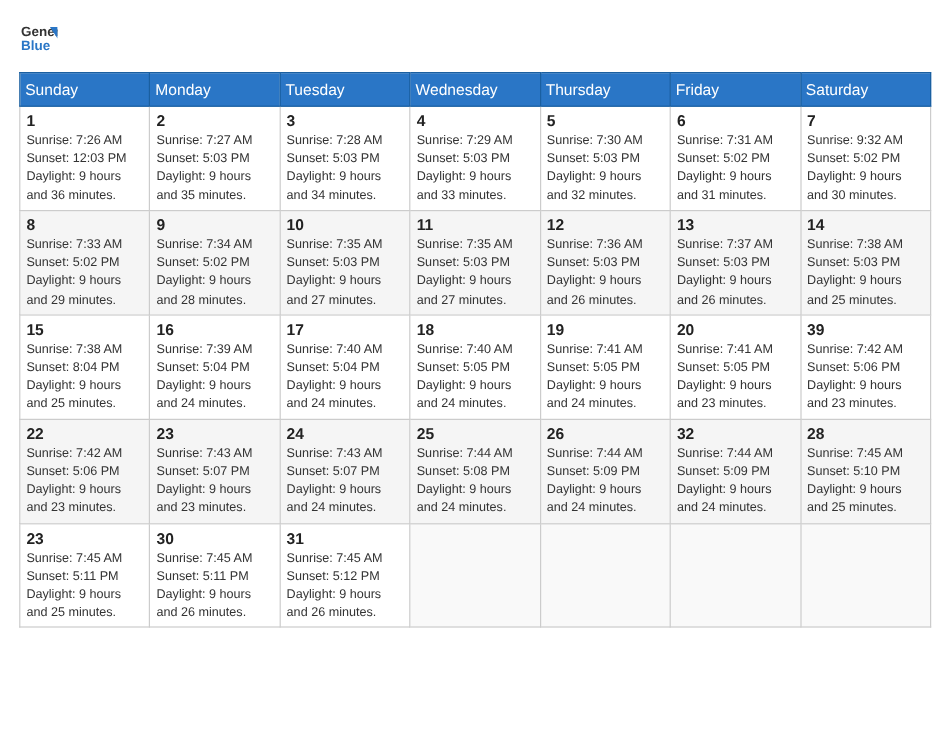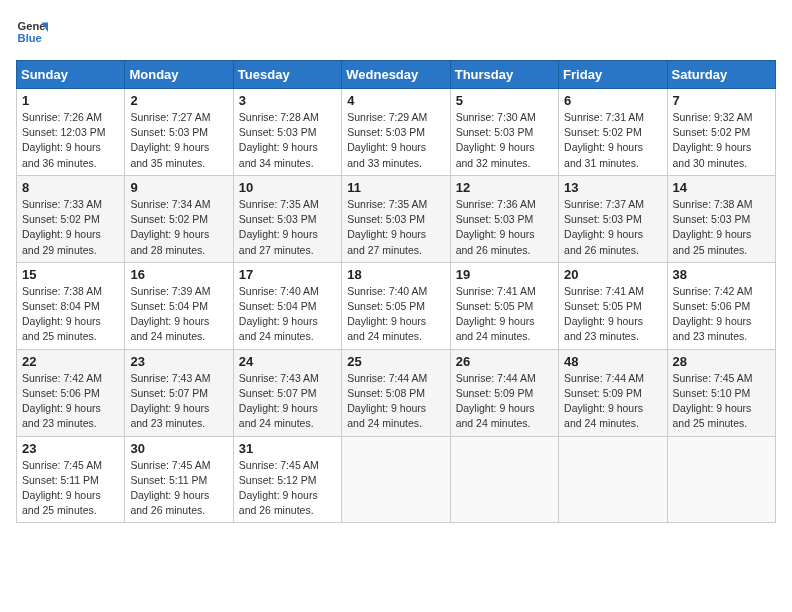--- a/index.html
+++ b/index.html
@@ -41,21 +41,21 @@
       width: 100%;
       border-collapse: collapse;
       font-size: 11px;
     }
     .calendar th {
       background: #2a76c6;
       color: #fff;
       padding: 6px 4px;
       text-align: left;
       font-size: 13px;
-      font-weight: bold;
+      font-weight: normal;
       border: 1px solid #1a5fa0;
     }
     .calendar td {
       border: 1px solid #ccc;
       vertical-align: top;
       padding: 4px 5px;
       width: 108px;
       min-height: 80px;
       background: #fff;
     }
@@ -251,21 +251,21 @@
 and 24 minutes.</div>
         </td>
         <td>
           <span class="day-num">20</span>
           <div class="day-info">Sunrise: 7:41 AM
 Sunset: 5:05 PM
 Daylight: 9 hours
 and 23 minutes.</div>
         </td>
         <td>
-          <span class="day-num">38</span>
+          <span class="day-num">39</span>
           <div class="day-info">Sunrise: 7:42 AM
 Sunset: 5:06 PM
 Daylight: 9 hours
 and 23 minutes.</div>
         </td>
       </tr>
       <tr>
         <td>
           <span class="day-num">22</span>
           <div class="day-info">Sunrise: 7:42 AM
@@ -295,21 +295,21 @@
 and 24 minutes.</div>
         </td>
         <td>
           <span class="day-num">26</span>
           <div class="day-info">Sunrise: 7:44 AM
 Sunset: 5:09 PM
 Daylight: 9 hours
 and 24 minutes.</div>
         </td>
         <td>
-          <span class="day-num">48</span>
+          <span class="day-num">32</span>
           <div class="day-info">Sunrise: 7:44 AM
 Sunset: 5:09 PM
 Daylight: 9 hours
 and 24 minutes.</div>
         </td>
         <td>
           <span class="day-num">28</span>
           <div class="day-info">Sunrise: 7:45 AM
 Sunset: 5:10 PM
 Daylight: 9 hours

